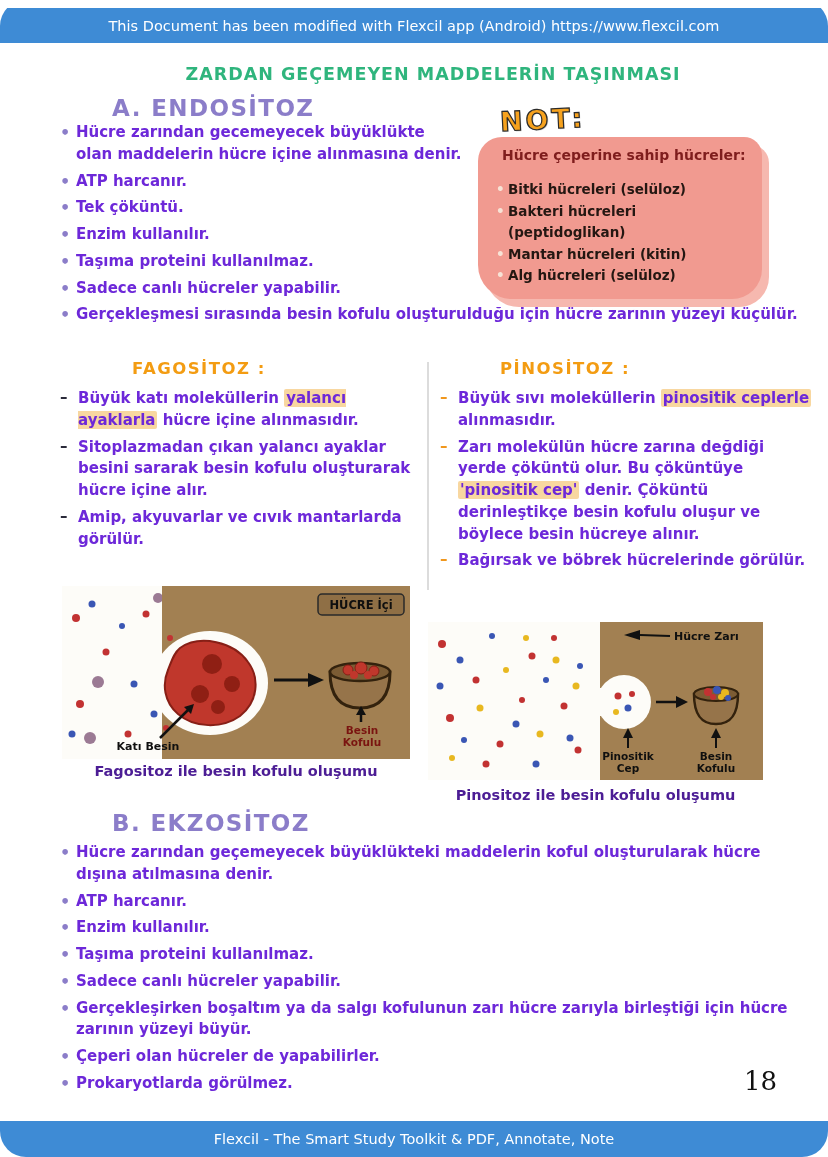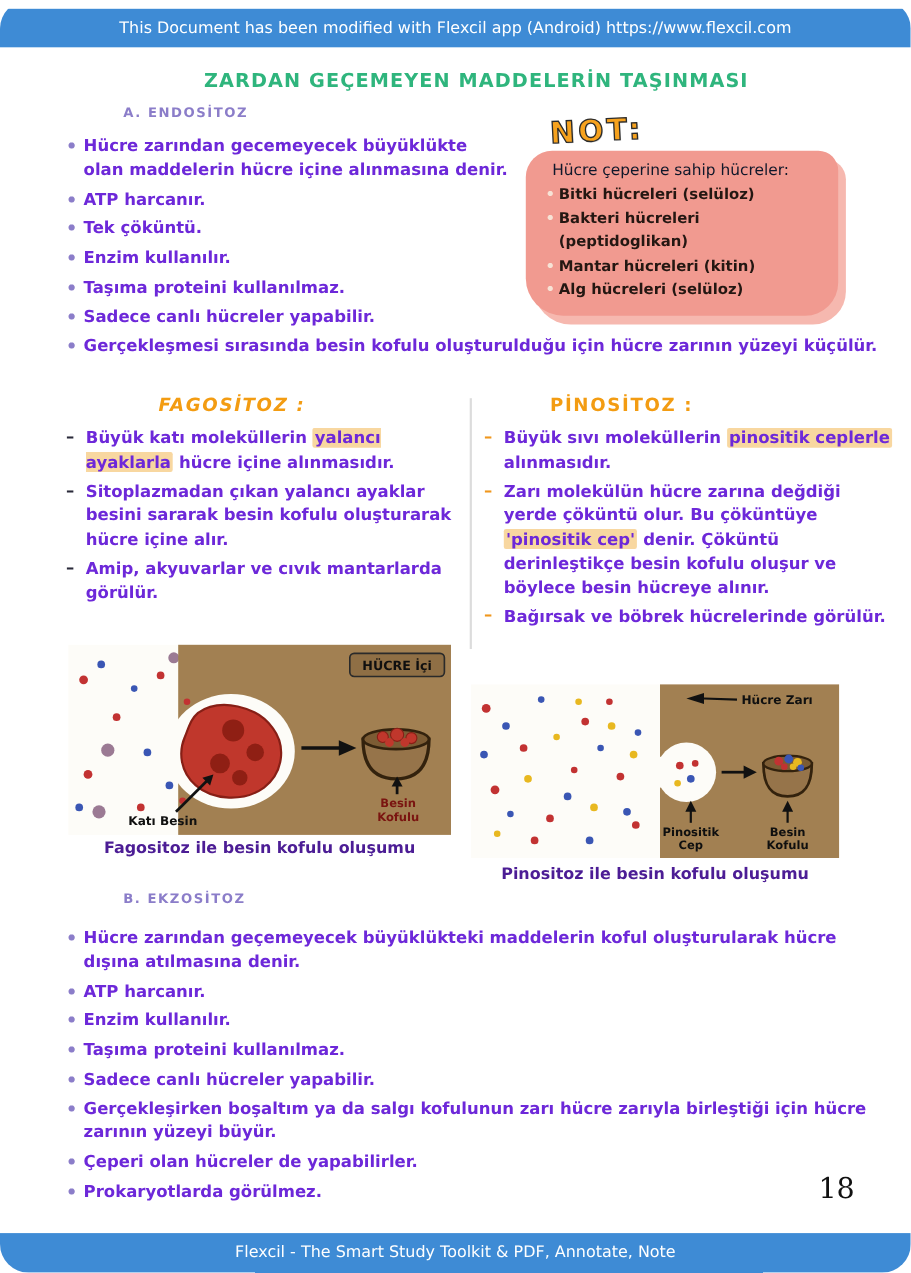--- a/index.html
+++ b/index.html
@@ -8,21 +8,21 @@
   .page { position:relative; width:828px; height:1157px; background:#ffffff; overflow:hidden;border-radius:26px; }
 
   .banner { position:absolute; left:0; width:100%; background:#3e8bd5; color:#ffffff;
             font-size:14.5px; display:flex; align-items:center; justify-content:center; font-weight:500; }
   .banner.top { top:8px; height:35px; }
   .banner.bottom { bottom:0; height:36px; }
 
   .title { position:absolute; top:64px; left:0; width:100%; text-align:center;
            color:#2fb57d; font-size:17.5px; font-weight:700; letter-spacing:1px;padding-left:38px; }
 
-  .section-heading { position:absolute; color:#8b7dc9; font-size:12px; font-weight:700; letter-spacing:1.4px; }
+  .section-heading { position:absolute; color:#8b7dc9; font-size:23px; font-weight:700; letter-spacing:1.4px; }
   #endo-heading { top:95px; left:112px; }
   #ekzo-heading { top:810px; left:112px; }
 
   ul.notes { position:absolute; list-style:none; }
   ul.notes li { position:relative; padding-left:18px; margin-bottom:5px;
                 font-size:15px; font-weight:600; color:#6d28d9; line-height:1.45; }
   ul.endo li::before, ul.ekzo li::before {
       content:"\2022"; position:absolute; left:2px; top:-1px; color:#8b7dc9; font-size:16px; }
   ul.fago li::before { content:"\2013"; position:absolute; left:0; top:-1px; color:#2a2a3a; font-weight:700; }
   ul.pino li::before { content:"\2013"; position:absolute; left:0; top:-1px; color:#f0971d; font-weight:700; }
@@ -34,28 +34,28 @@
   #pino-list { top:388px; left:440px; width:372px; }
 
   .hl { background:#f8d7a0; padding:0 2px; border-radius:2px; }
 
   .not-wrap { position:absolute; left:478px; top:104px; width:284px; }
   .not-label { display:inline-block; font-size:27px; font-weight:800; color:#f6a21e;
                -webkit-text-stroke:1.2px #2b2b2b; text-shadow:1px 1px 0 #2b2b2b33;
                letter-spacing:3px; transform:rotate(-3deg); margin-left:22px; }
   .not-blob { margin-top:2px; background:#f19a90; border-radius:24px 18px 30px 34px;
               padding:10px 12px 12px 16px; box-shadow:7px 8px 0 #f6b8af; }
-  .not-heading { color:#0f172a; font-size:14px; font-weight:400; margin:0 0 4px 8px; }
+  .not-heading { color:#7f1d1d; font-size:14px; font-weight:700; margin:0 0 16px 8px; }
   .not-list { list-style:none; }
   .not-list li { position:relative; padding-left:14px; font-size:13.5px; font-weight:700;
                  color:#241712; line-height:1.6; }
   .not-list li::before { content:"\2022"; position:absolute; left:2px; top:0; color:#f7e3d6; }
 
   .col-heading { position:absolute; color:#f39c12; font-size:16.5px; font-weight:700; letter-spacing:1.5px; }
-  #fago-heading { top:359px; left:144px;font-style:italic; }
+  #fago-heading { top:359px; left:132px; }
   #pino-heading { top:359px; left:500px; }
 
   .divider { position:absolute; left:427px; top:362px; width:2px; height:228px; background:#dcdcdc; }
 
   .diagram { position:absolute; display:block; }
   #fago-diagram { top:586px; left:62px; }
   #pino-diagram { top:622px; left:428px; }
 
   .caption { position:absolute; font-size:14.5px; font-weight:700; color:#4c1d95; text-align:center; }
   #fago-caption { top:763px; left:62px; width:348px; }

